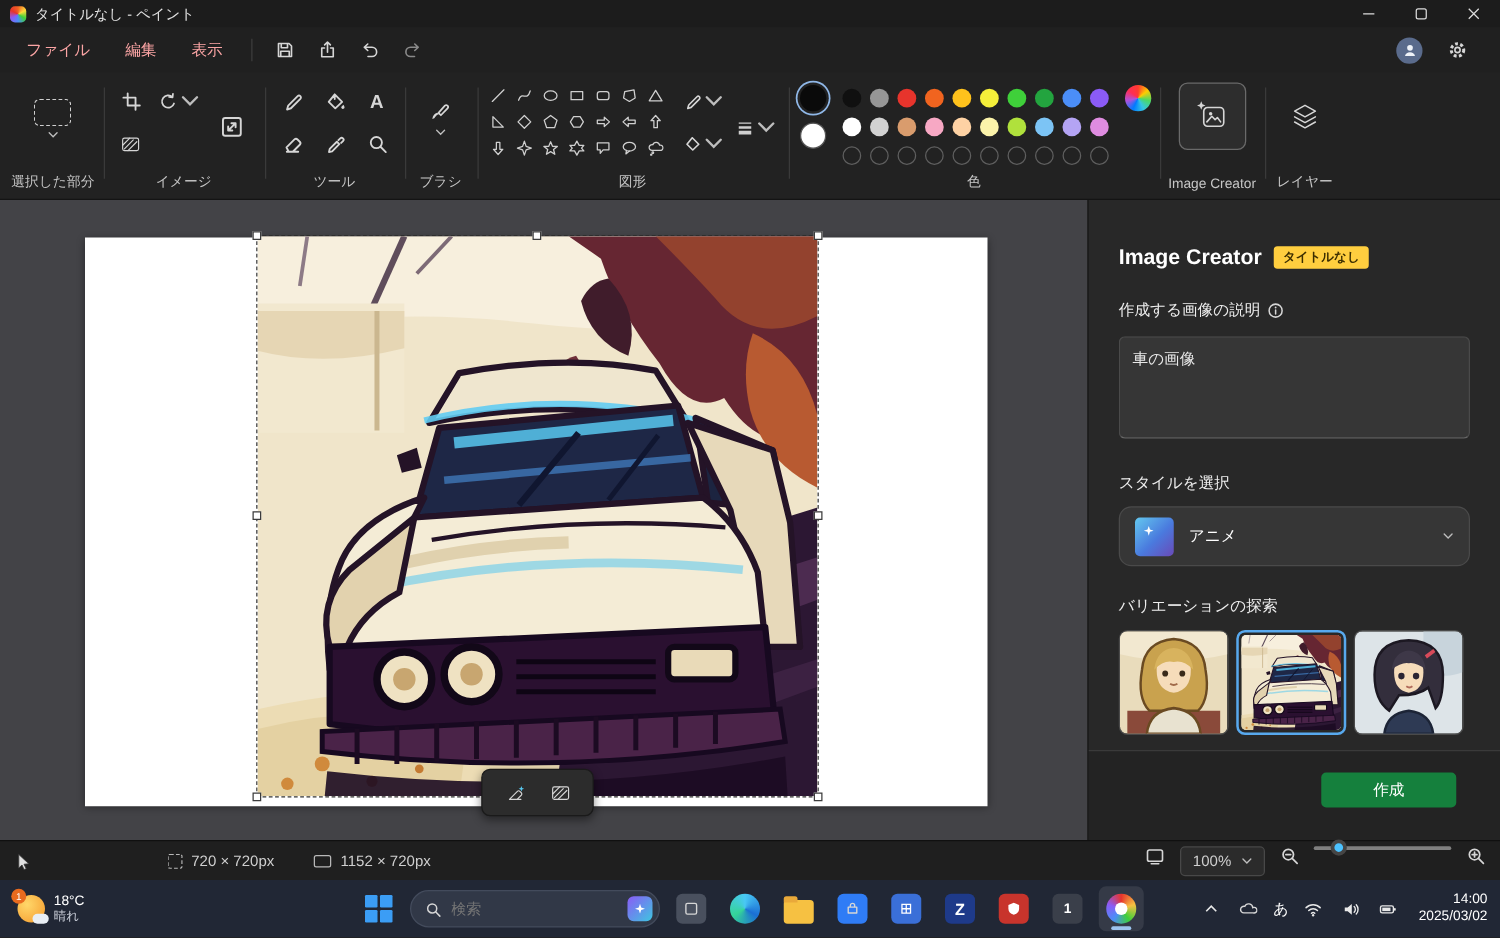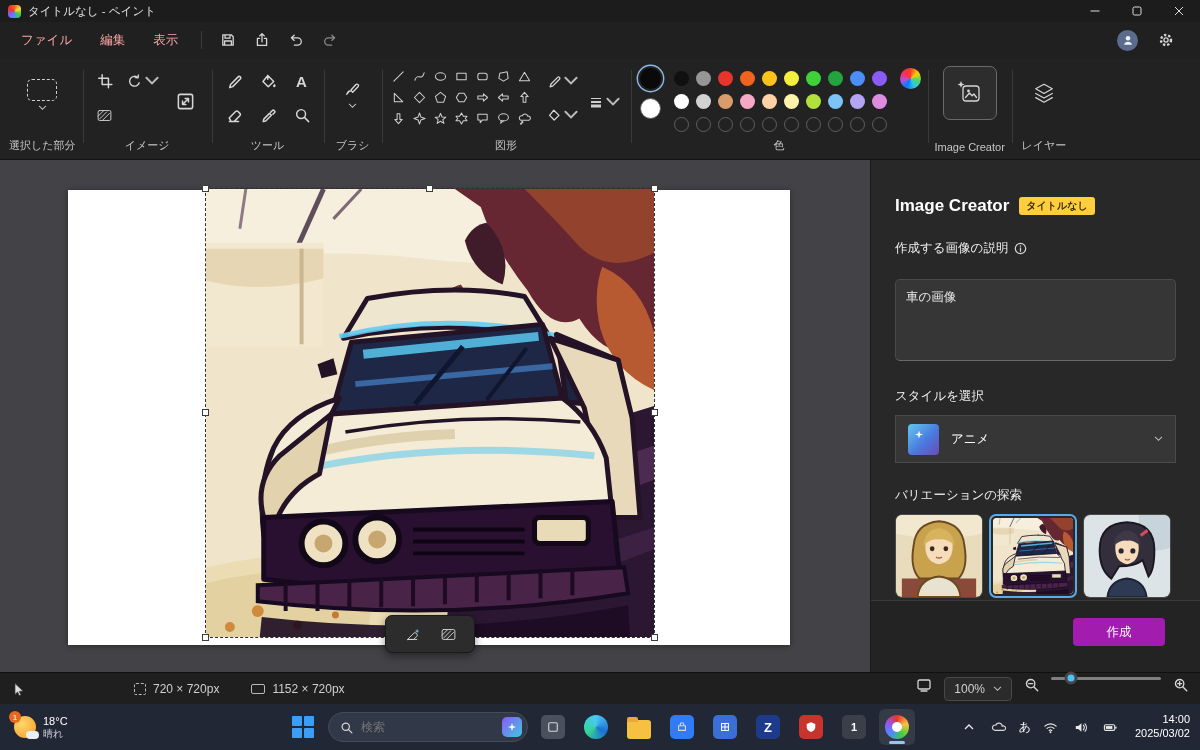--- a/index.html
+++ b/index.html
@@ -74,36 +74,36 @@
     border-radius:7px;display:flex;align-items:center;justify-content:center;gap:8px;box-shadow:0 3px 8px rgba(0,0,0,.45);z-index:5}
   .float-bar .tbtn{width:28px;height:28px}
 
   
   .side-panel{width:330px;background:#282828;border-left:1px solid #191919;position:relative;padding:0 24px}
   .panel-title-row{margin-top:36px;display:flex;align-items:center;gap:10px}
   .panel-title{font-size:17px;font-weight:bold;color:#fff}
   .preview-badge{background:#ffce3f;color:#3c2e00;font-size:10px;font-weight:bold;padding:2px 7px;border-radius:3px}
   .field-label-row{margin-top:24px;display:flex;align-items:center;gap:6px;font-size:12.5px;color:#eee}
   .field-label{margin-top:24px;font-size:12.5px;color:#eee}
-  .desc-box{margin-top:22px;width:100%;height:82px;background:#363636;border:1px solid #4a4a4a;border-bottom-color:#6a6a6a;
+  .desc-box{margin-top:12px;width:100%;height:82px;background:#363636;border:1px solid #4a4a4a;border-bottom-color:#6a6a6a;
     border-radius:5px;color:#e8e8e8;font-size:12.5px;padding:9px 10px;resize:none;font-family:inherit;outline:none}
-  .style-dropdown{margin-top:10px;width:100%;height:48px;background:#363636;border:1px solid #4a4a4a;border-radius:0;
+  .style-dropdown{margin-top:10px;width:100%;height:48px;background:#363636;border:1px solid #4a4a4a;border-radius:10px;
     display:flex;align-items:center;gap:12px;padding:0 12px}
   .style-thumb{width:31px;height:31px;border-radius:4px;overflow:hidden;flex:0 0 auto;
     background:linear-gradient(135deg,#63c8ef 0%,#4a7ade 55%,#6a4ab8 100%);position:relative}
   .style-thumb::after{content:"";position:absolute;left:7px;top:7px;width:8px;height:8px;background:#fff;
     clip-path:polygon(50% 0,62% 38%,100% 50%,62% 62%,50% 100%,38% 62%,0 50%,38% 38%)}
   .style-dropdown .dd-label{flex:1;font-size:12.5px;color:#fff}
   .thumbs{margin-top:10px;display:flex;gap:6px}
   .thumb{width:88px;height:84px;border:1px solid #4a4a4a;border-radius:7px;overflow:hidden;background:#1e1e1e}
   .thumb svg{width:100%;height:100%;display:block}
   .thumb.selected{border:2px solid #58a9ee;padding:2px;background:#282828}
   .thumb.selected svg{border-radius:4px}
   .panel-footer{position:absolute;left:0;right:0;bottom:0;height:72px;background:#232323;border-top:1px solid #3a3a3a}
-  .create-btn{position:absolute;right:35px;top:17px;width:92px;height:28px;background:#a21caf;border:none;border-radius:4px;
+  .create-btn{position:absolute;right:35px;top:17px;width:108px;height:28px;background:#15803d;border:none;border-radius:4px;
     color:#fff;font-size:12.5px;font-family:Liberation Sans, sans-serif}
 
   
   .statusbar{height:32px;background:#1f1f1f;border-top:1px solid #101010;display:flex;align-items:center;padding:0 12px;gap:8px;flex:0 0 auto;color:#cfcfcf}
   .sb-item{display:flex;align-items:center;gap:7px;font-size:12px;white-space:nowrap}
   .sb-sel-ic{width:12px;height:12px;border:1px dashed #b8b8b8;border-radius:2px}
   .sb-cv-ic{width:14px;height:10px;border:1px solid #b8b8b8;border-radius:2px}
   .sb-right{margin-left:auto;display:flex;gap:12px}
   .zoom-dd{display:flex;align-items:center;gap:8px;border:1px solid #484848;background:#2b2b2b;border-radius:4px;height:24px;padding:0 9px}
   .slider{position:relative;width:110px;height:3px;background:#7f7f7f;border-radius:2px}

